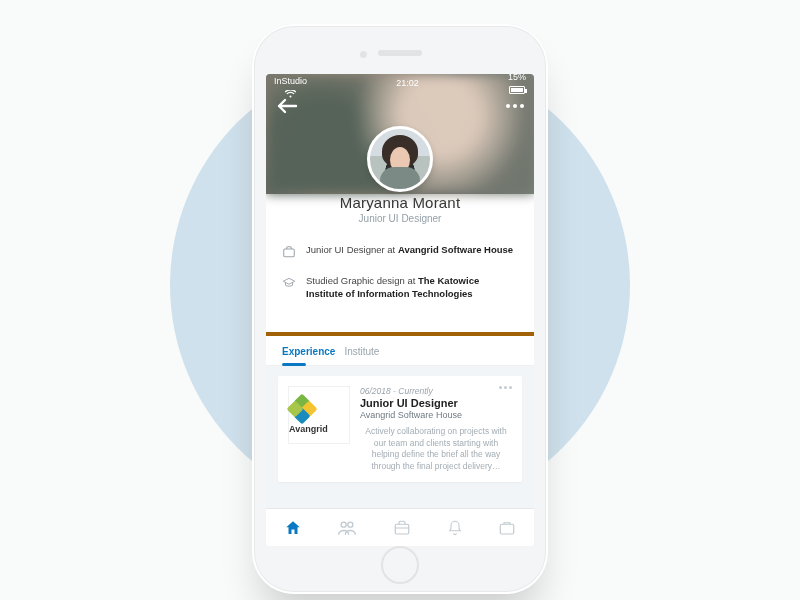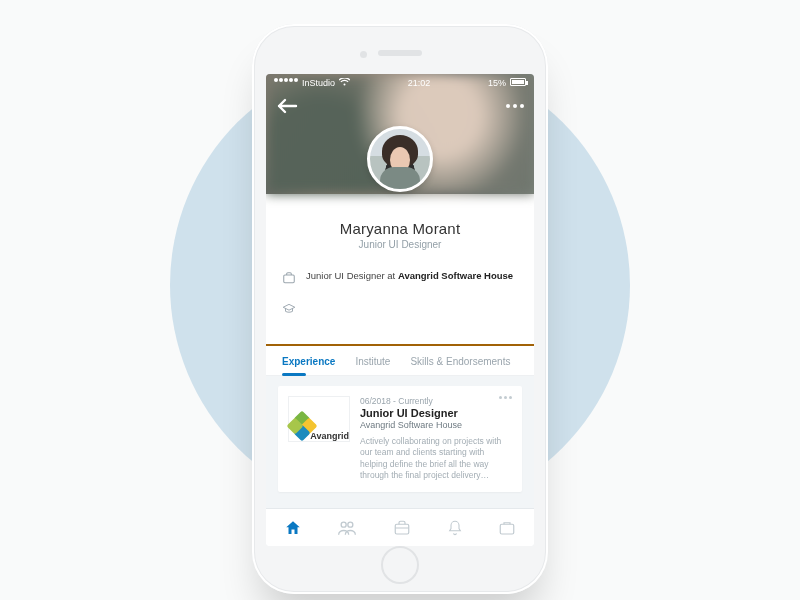--- a/index.html
+++ b/index.html
@@ -72,21 +72,21 @@
     display:flex;
     align-items:center;
     justify-content:space-between;
     padding: 0 8px;
     font-size: 9px;
     color: #ffffff;
     position:absolute;
     top:0; left:0; right:0;
     z-index:3;
   }
-  .statusbar .left, .statusbar .right { display:flex; gap:4px;}
+  .statusbar .left, .statusbar .right { display:flex; align-items:center; gap:4px;flex-direction:column;}
   .dots { display:flex; gap:1px; }
   .dots span { width:4px; height:4px; border-radius:50%; background:#fff; }
   .wifi-icon svg, .batt svg { display:block; }
   .batt-box { width:16px; height:8px; border:1px solid #fff; border-radius:1px; position:relative;}
   .batt-box::after{content:"";position:absolute;right:-3px;top:2px;width:2px;height:4px;background:#fff;}
   .batt-fill{position:absolute;left:1px;top:1px;bottom:1px;right:1px;background:#fff;}
   
   .hero {
     height: 120px;
     background:
@@ -135,48 +135,46 @@
   
   .content {
     flex:1;
     background:#fff;
     overflow:hidden;
     display:flex;
     flex-direction:column;
   }
   .name-block{
     text-align:center;
-    padding-top:6px;
     padding-bottom:10px;
-    margin-top:20px;
   }
   .name-block h1{ font-size:15px; font-weight:400; color:#333; letter-spacing:0.2px;}
   .name-block .subtitle{font-size:10px; color:#94a0a8; margin-top:2px;}
   .info-list{
-    padding: 4px 16px 18px;
-    border-bottom:2px solid #a16207;
+    padding: 4px 16px 26px;
+    border-bottom:4px solid #a16207;
   }
   .info-row{
     display:flex;
     gap:10px;
     padding:6px 0;
     font-size:9.5px;
     line-height:1.35;
     color:#444;
   }
   .info-row .icon{
     flex:0 0 14px;
     color:#9aa5ad;
     margin-top:1px;
   }
   .info-row b{font-weight:700;color:#222;}
   
   .tabs{
     display:flex;
-    gap:20px;
+    gap:9px;
     padding: 0 16px;
     font-size:10px;
     border-bottom:1px solid #eef0f2;
     background:#fff;
   }
   .tab{
     padding:10px 0 8px;
     color:#9aa5ad;
     position:relative;
   }
@@ -199,40 +197,40 @@
   }
   .card{
     background:#fff;
     border-radius:2px;
     display:flex;
     padding:10px;
     gap:10px;
     box-shadow:0 1px 2px rgba(0,0,0,0.04);
   }
   .logo{
-    width:62px;height:46px;
-    display:flex;flex-direction:row;align-items:flex-end;justify-content:center;
+    width:62px;height:58px;
+    display:flex;flex-direction:column;align-items:flex-start;justify-content:center;
     border:1px solid #eef0f2;
   }
   .logo-mark{
     width:26px;height:26px;position:relative;margin-bottom:2px;
   }
   .petal{position:absolute;width:12px;height:12px;border-radius:2px;transform:rotate(45deg);}
   .p1{background:#7ab642;top:0;left:7px;}
   .p2{background:#f4c430;top:7px;left:14px;}
   .p3{background:#1b8bbd;top:14px;left:7px;}
   .p4{background:#a7c64a;top:7px;left:0;}
   .logo-name{font-size:9px;color:#333;font-weight:600;}
   .card-body{flex:1;position:relative;}
   .card-more{position:absolute;top:0;right:0;display:flex;gap:2px;}
   .card-more span{width:3px;height:3px;border-radius:50%;background:#c3ccd1;}
-  .daterange{font-size:8.5px;color:#9aa5ad;}
+  .daterange{font-size:8.5px;color:#9aa5ad;font-style:italic;}
   .jobtitle{font-size:11px;font-weight:700;color:#222;margin-top:1px;}
   .company{font-size:9px;color:#6e7a82;margin-top:1px;}
-  .desc{font-size:8.5px;color:#a3adb4;margin-top:6px;line-height:1.35;}
+  .desc{font-size:8.5px;color:#a3adb4;margin-top:6px;line-height:1.35;text-align:center;}
   
   .tabbar{
     height:38px;
     border-top:1px solid #e5e9ec;
     background:#fff;
     display:flex;
     align-items:center;
     justify-content:space-around;
     color:#c1cad0;
   }
@@ -310,27 +308,27 @@
           </span>
           <span><span>Junior UI Designer at </span><b>Avangrid Software House</b></span>
         </div>
         <div class="info-row">
           <span class="icon">
             <svg width="14" height="14" viewBox="0 0 24 24" fill="none" stroke="currentColor" stroke-width="1.6">
                 <path d="M2 9l10-5 10 5-10 5L2 9z"></path>
                 <path d="M6 11v5c3 2 9 2 12 0v-5"></path>
               </svg>
           </span>
+          <span><span>Studied Graphic design at </span><b>The Katowice Institute of Information Technologies</b></span>
         </div>
       </div>
 
       <div class="tabs">
         <div class="tab active">Experience</div>
         <div class="tab">Institute</div>
-        <div class="tab">Skills &amp; Endorsements</div>
       </div>
 
       <div class="feed">
         <div class="card">
           <div class="logo">
             <div class="logo-mark">
               <div class="petal p1"></div>
                 <div class="petal p2"></div>
                 <div class="petal p3"></div>
                 <div class="petal p4"></div>

